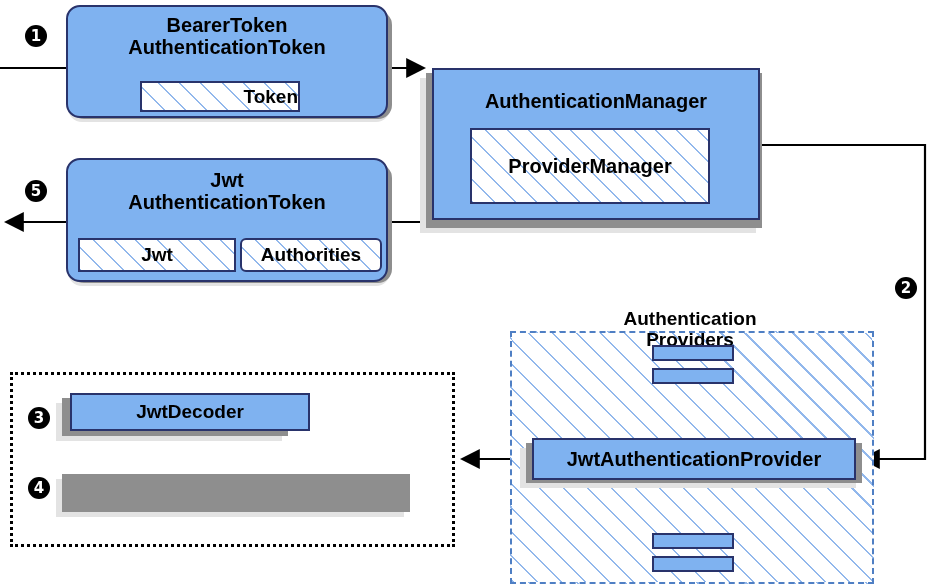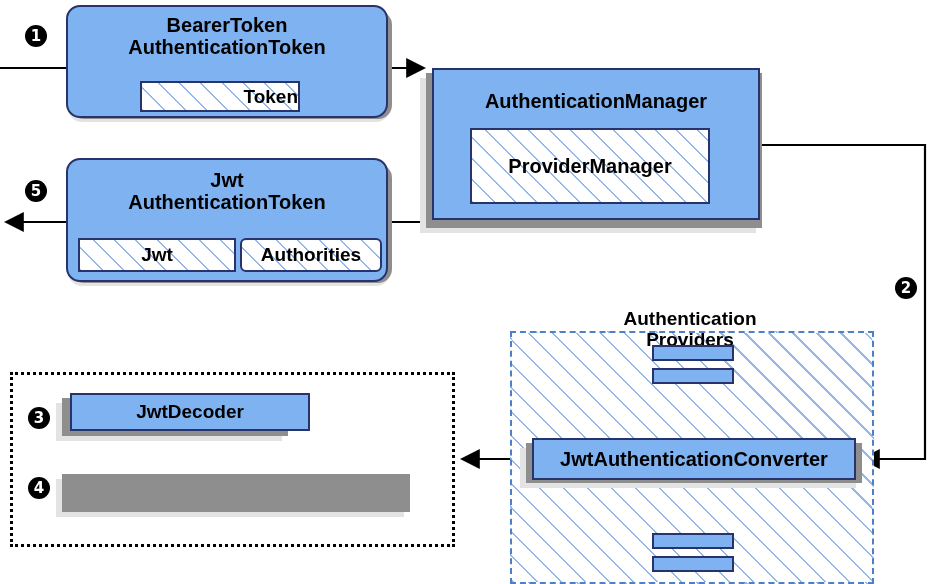--- a/index.html
+++ b/index.html
@@ -190,21 +190,21 @@
 
   <div class="stub" style="left:652px; top:345px; width:82px; height:16px;"></div>
   <div class="stub" style="left:652px; top:368px; width:82px; height:16px;"></div>
 
   <div class="stub" style="left:652px; top:533px; width:82px; height:16px;"></div>
   <div class="stub" style="left:652px; top:556px; width:82px; height:16px;"></div>
 
   <div class="shadow-light" style="left:520px; top:448px; width:336px; height:40px;"></div>
   <div class="shadow-dark" style="left:526px; top:443px; width:336px; height:40px;"></div>
   <div class="node" style="left:532px; top:438px; width:324px; height:42px; font-size:20px;">
-    <span>JwtAuthenticationConverter</span>
+    <span>JwtAuthenticationProvider</span>
   </div>
 
   <div class="container-dotted-black" style="left:10px; top:372px; width:445px; height:175px;"></div>
 
   <div class="shadow-light" style="left:56px; top:403px; width:226px; height:38px;"></div>
   <div class="shadow-dark" style="left:62px; top:398px; width:226px; height:38px;"></div>
   <div class="node" style="left:70px; top:393px; width:240px; height:38px; font-size:19px;">
     <span>JwtDecoder</span>
   </div>
 

